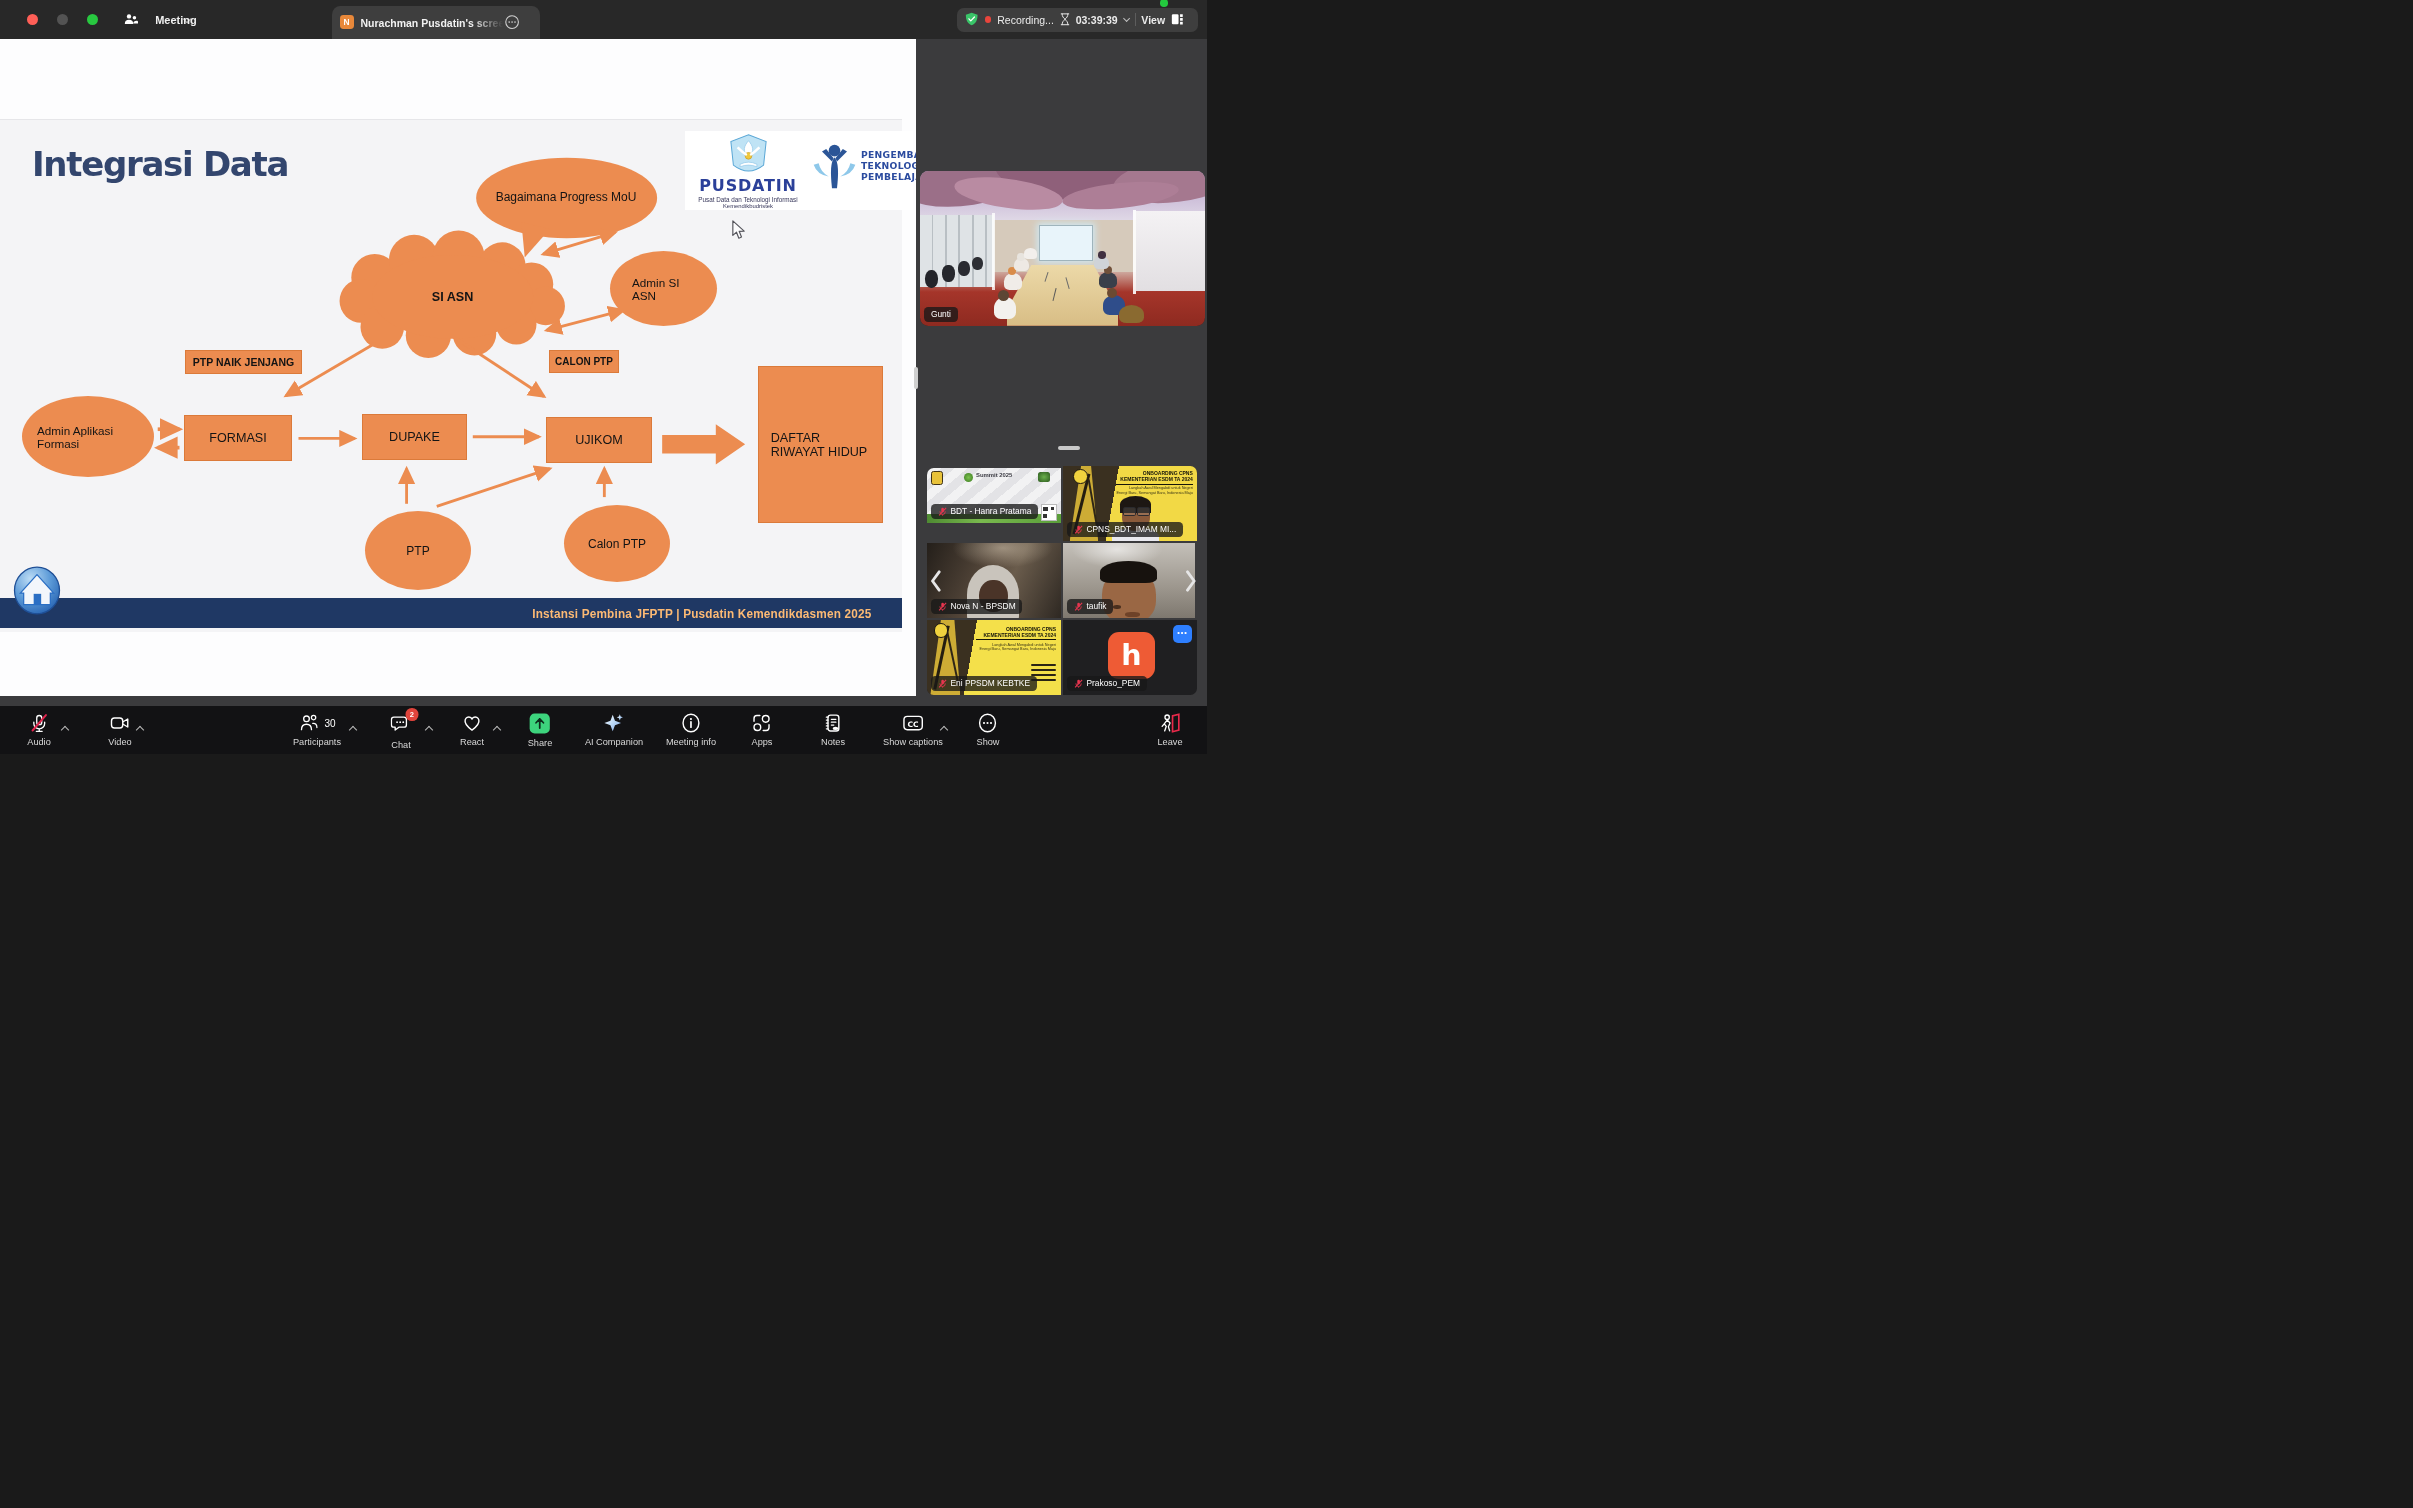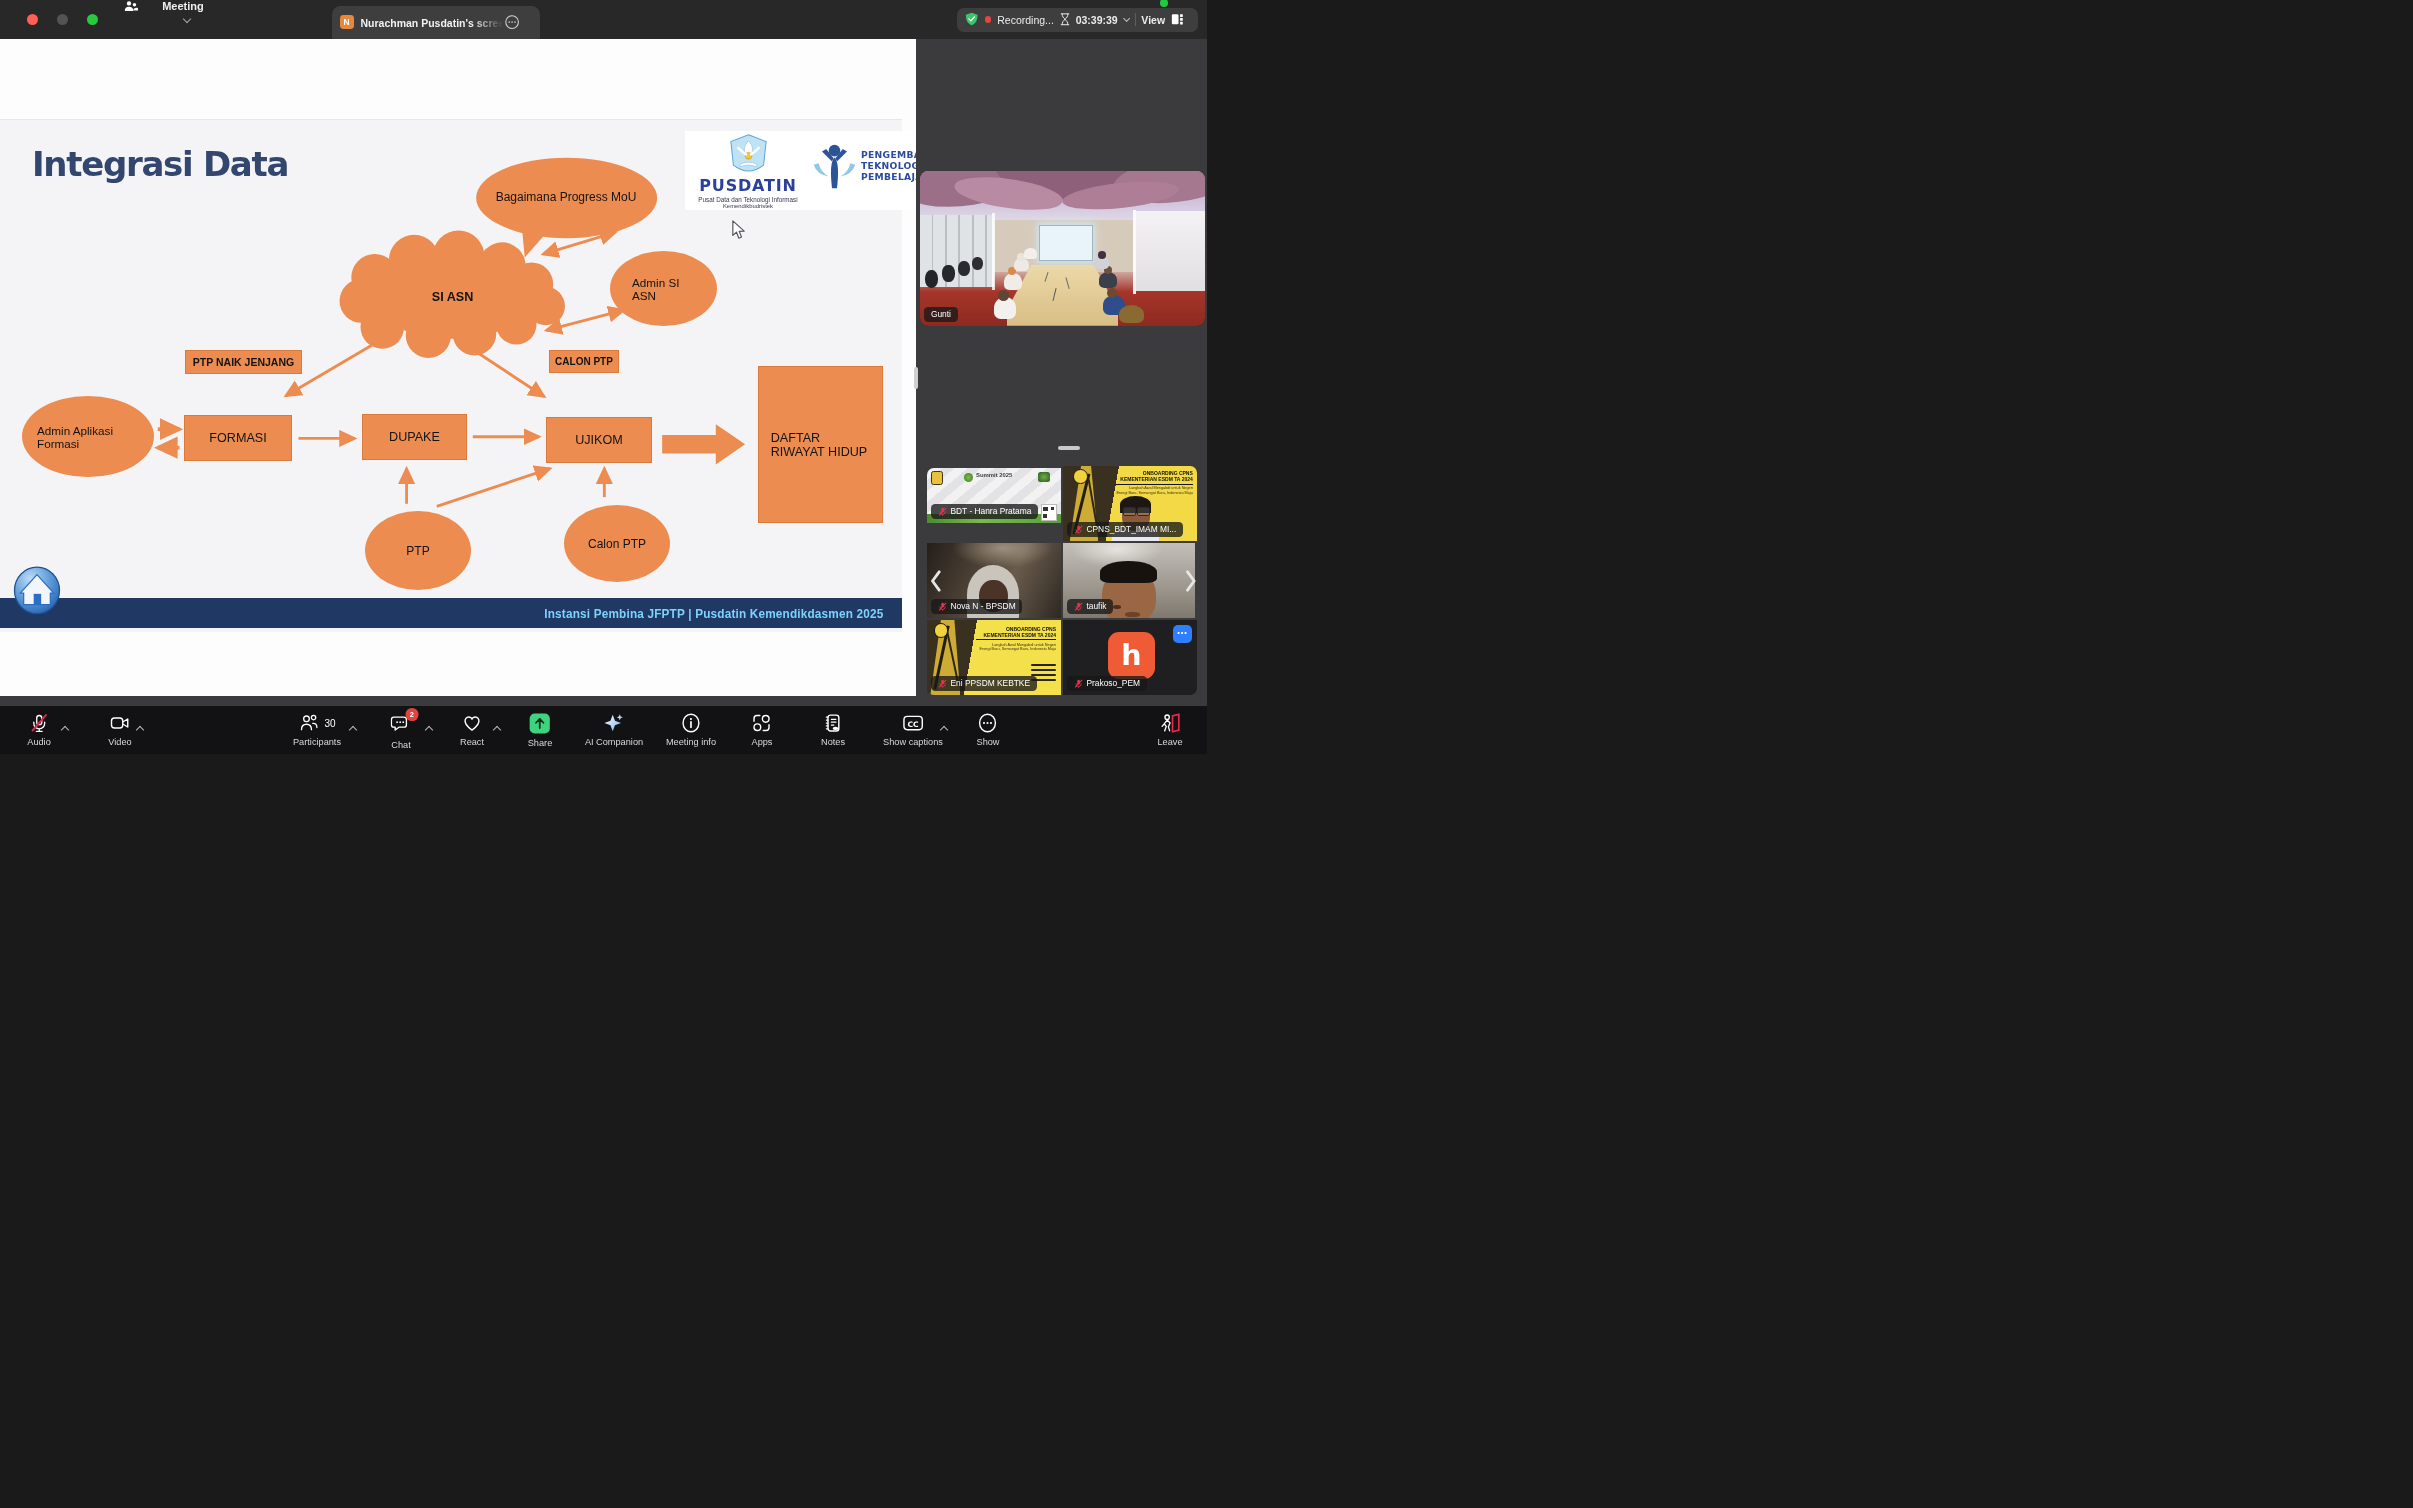--- a/index.html
+++ b/index.html
@@ -3,41 +3,41 @@
 <meta charset="utf-8">
 <style>
   html,body{margin:0;padding:0;background:#1a1a1a;}
   #app{position:relative;width:1207px;height:754px;overflow:hidden;font-family:"Liberation Sans",sans-serif;background:#3b3b3d;}
   .abs{position:absolute;}
   
   #titlebar{position:absolute;left:0;top:0;width:1207px;height:39px;background:#282828;}
   .light{position:absolute;top:14.2px;width:11px;height:11px;border-radius:50%;}
   .chev-down{display:inline-block;padding:2.5px;border:solid #a9a9a9;border-width:0 1.3px 1.3px 0;transform:rotate(45deg);}
   .chev-up{display:inline-block;padding:2.5px;border:solid #b9b9b9;border-width:0 1.3px 1.3px 0;transform:rotate(-135deg);}
-  #meeting-tab{position:absolute;left:124px;top:0;height:39px;display:flex;gap:24px;color:#f0f0f0;font-size:11px;font-weight:700;}
+  #meeting-tab{position:absolute;left:124px;top:0;height:39px;display:flex;align-items:center;gap:17px;color:#f0f0f0;font-size:11px;font-weight:700;}
   #active-tab{position:absolute;left:332px;top:5.9px;width:208px;height:33px;background:#3e3e3e;border-radius:8.4px 8.4px 0 0;}
   #tab-initial{position:absolute;left:7.5px;top:9.2px;width:14.2px;height:14.2px;border-radius:3.4px;background:#e8883a;color:#fff;font-size:8.4px;font-weight:700;display:flex;align-items:center;justify-content:center;}
   #tab-label{position:absolute;left:28.5px;top:11px;width:142px;color:#f2f2f2;font-size:10.5px;font-weight:700;white-space:nowrap;overflow:hidden;
      -webkit-mask-image:linear-gradient(90deg,#000 78%,transparent);mask-image:linear-gradient(90deg,#000 78%,transparent);}
   #right-pill{position:absolute;left:957px;top:7.5px;width:241px;height:24px;background:#3e3e3e;border-radius:6.7px;display:flex;align-items:center;padding:0 8.4px;box-sizing:border-box;gap:5.9px;}
   .pill-txt{color:#ececec;font-size:10.5px;}
   .pill-div{width:0.8px;height:12.6px;background:#5d5d5d;}
   
   #share-area{position:absolute;left:0;top:39px;width:916px;height:658px;background:#fdfdfe;}
   #slide{position:absolute;left:0;top:80px;width:902px;height:512px;background:#f4f4f6;border-top:0.8px solid #e6e6e9;}
   #slide-title{position:absolute;left:32px;top:23.5px;font-family:"DejaVu Sans",sans-serif;font-size:34px;font-weight:800;letter-spacing:-1.3px;color:#33466e;}
   #logo-panel{position:absolute;left:685px;top:11px;width:228px;height:79px;background:#ffffff;}
   #pusdatin-brand{position:absolute;left:0px;top:45px;width:126px;text-align:center;color:#2b4099;font-size:16px;font-weight:800;letter-spacing:0.8px;font-family:"DejaVu Sans",sans-serif;}
   #pusdatin-tag1{position:absolute;left:0px;top:65px;width:126px;text-align:center;color:#36365a;font-size:6.3px;}
   #pusdatin-tag2{position:absolute;left:0px;top:72px;width:126px;text-align:center;color:#36365a;font-size:5.9px;}
   #ptp-logo-text{position:absolute;left:176px;top:18.4px;color:#2b4b9f;font-size:9.2px;font-weight:800;line-height:11px;letter-spacing:0.3px;font-family:"DejaVu Sans",sans-serif;}
   .node{position:absolute;display:flex;align-items:center;justify-content:center;color:#141414;}
   .obox{background:#ec8c50;border:0.8px solid #db7a3a;box-sizing:border-box;}
   .oell{background:#ec8c50;border-radius:50%;}
-  #footer-bar{position:absolute;left:0;top:478px;width:902px;height:30px;background:#1f3864;color:#7dd3fc;font-size:13.4px;font-weight:700;display:flex;align-items:center;justify-content:flex-end;padding-right:19px;box-sizing:border-box;}
+  #footer-bar{position:absolute;left:0;top:478px;width:902px;height:30px;background:#1f3864;color:#fdba74;font-size:13.4px;font-weight:700;display:flex;align-items:center;justify-content:flex-end;padding-right:31px;box-sizing:border-box;}
   #footer-bar span{display:inline-block;transform:scaleX(.88);transform-origin:right center;letter-spacing:0.2px;}
   
   #sidebar{position:absolute;left:916px;top:39px;width:291px;height:668px;background:#3b3b3d;}
   #bottom-strip{position:absolute;left:0;top:696px;width:1207px;height:10px;background:#3b3b3d;}
   .vtile{position:absolute;overflow:hidden;background:#222;}
   .name-pill{position:absolute;left:4.2px;bottom:4.2px;background:rgba(24,24,24,.78);border-radius:4.2px;color:#fff;font-size:8.4px;padding:2.5px 6.7px;display:flex;align-items:center;gap:3.4px;white-space:nowrap;z-index:5;}
   .poster-title{color:#15150a;font-weight:800;font-size:5px;line-height:5.9px;text-align:right;}
   .poster-sub{color:#3a3517;font-size:3.8px;line-height:4.6px;text-align:right;}
   
   #toolbar{position:absolute;left:0;top:706px;width:1207px;height:48px;background:#121214;}

